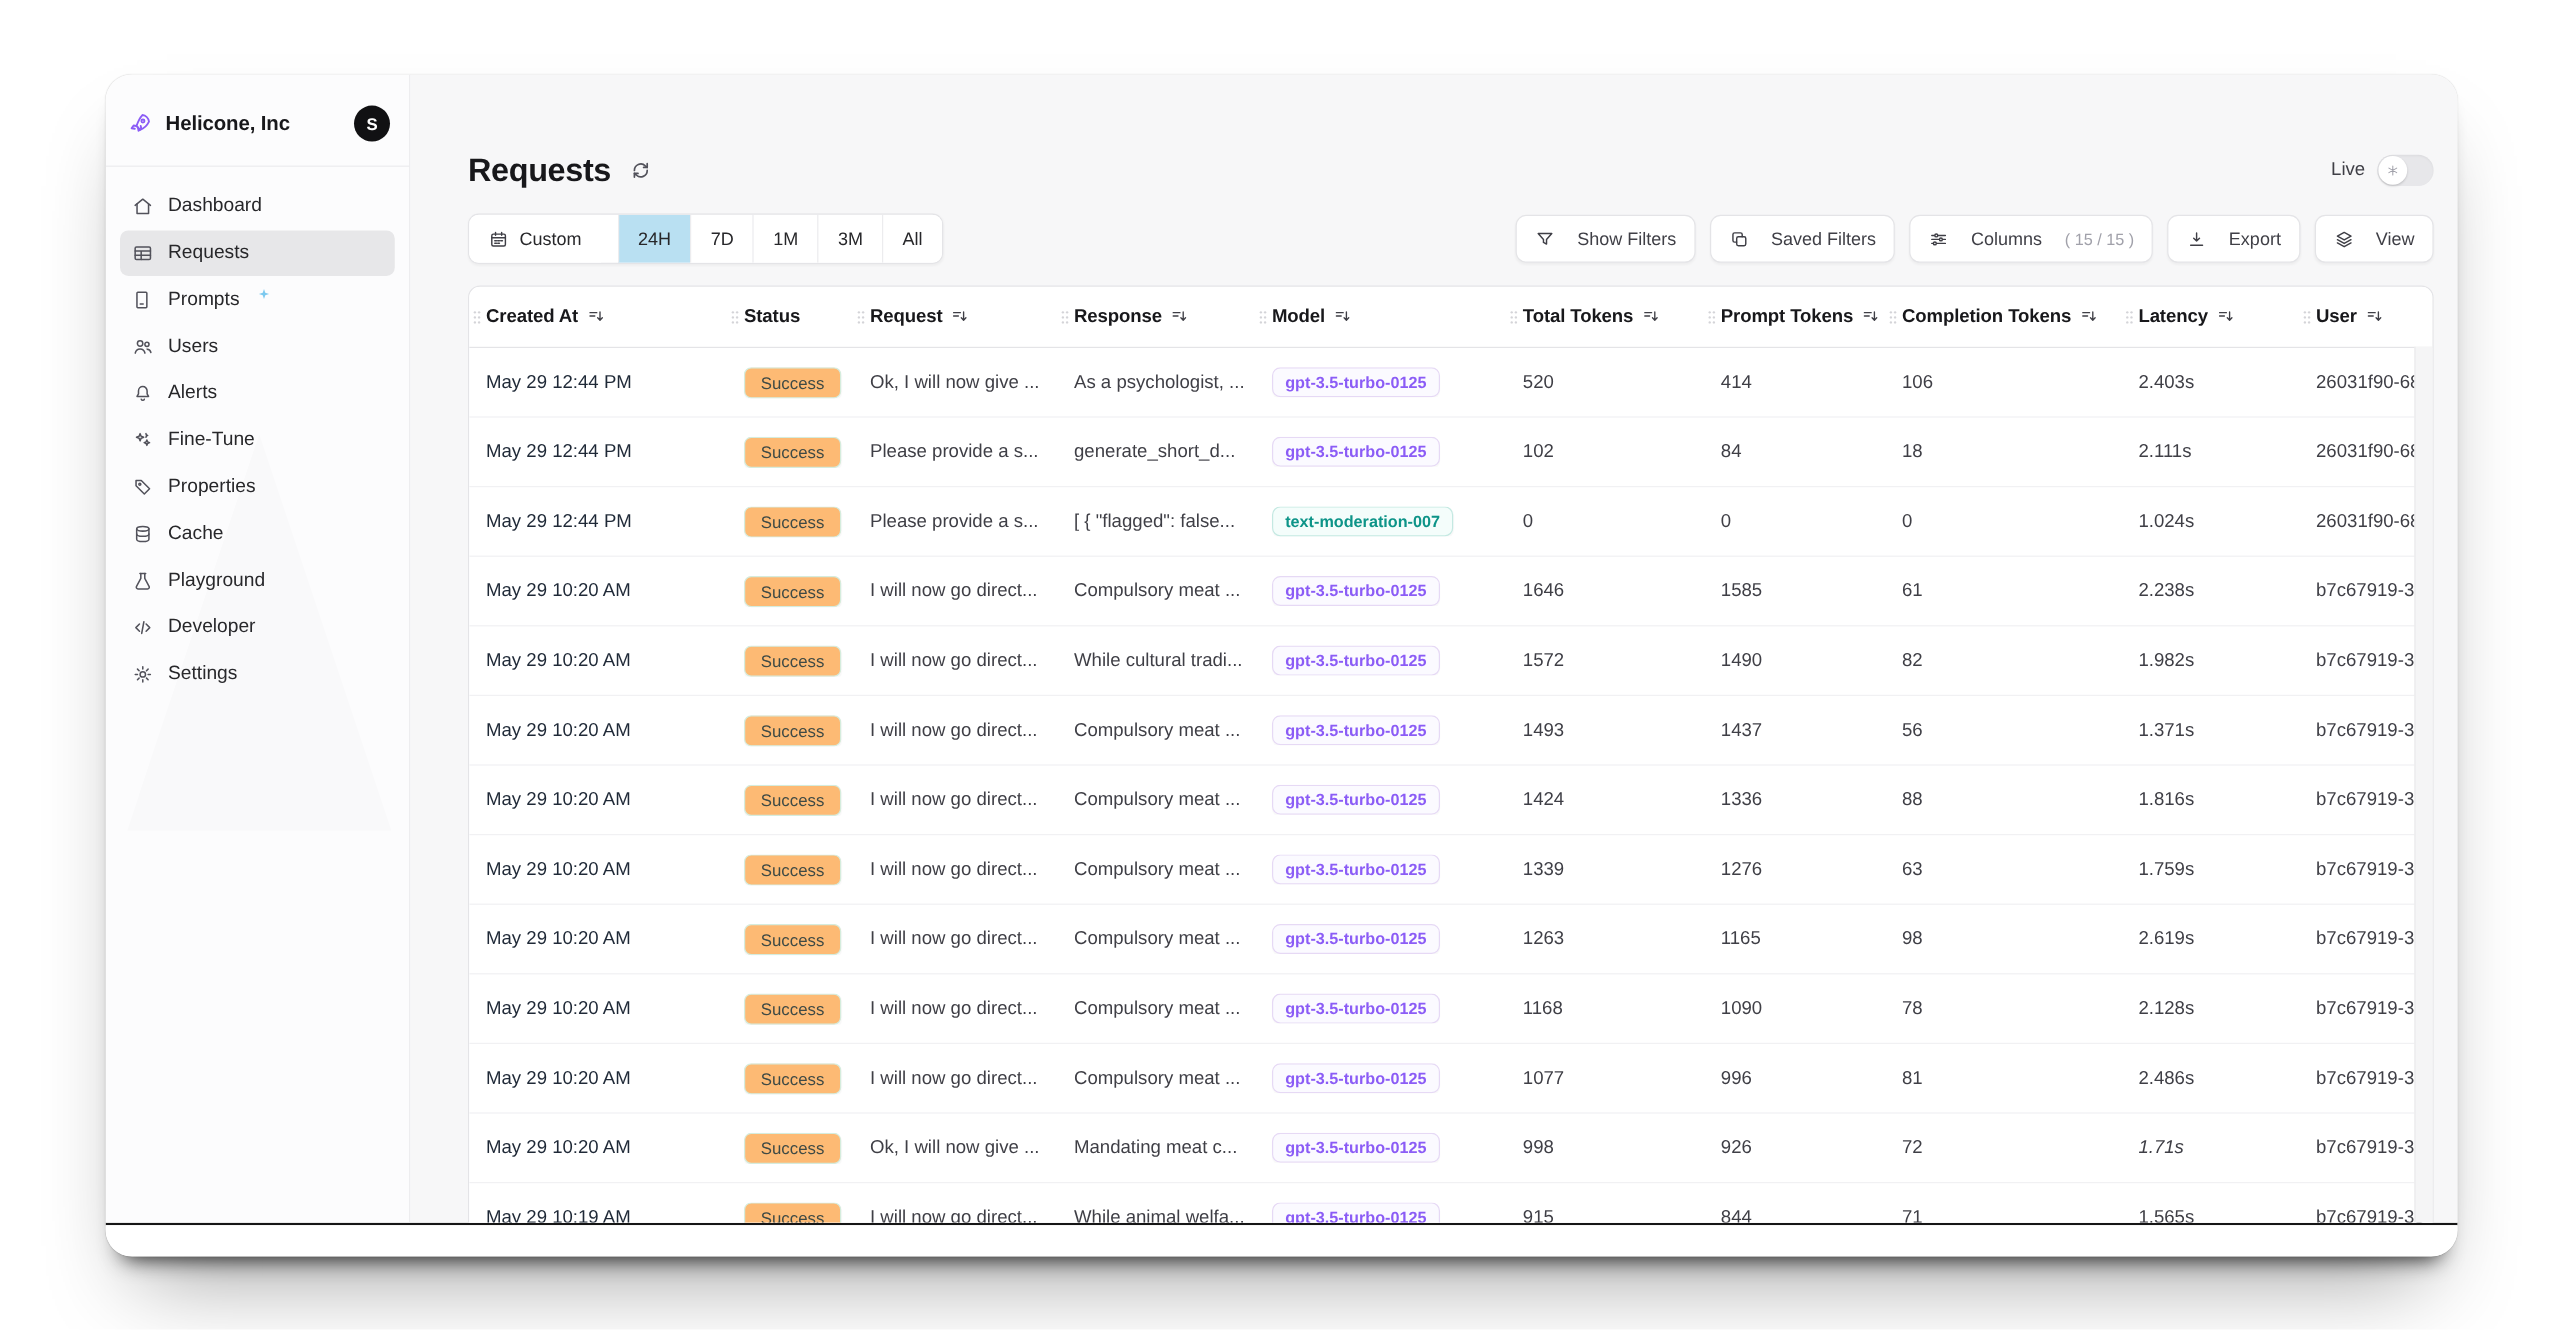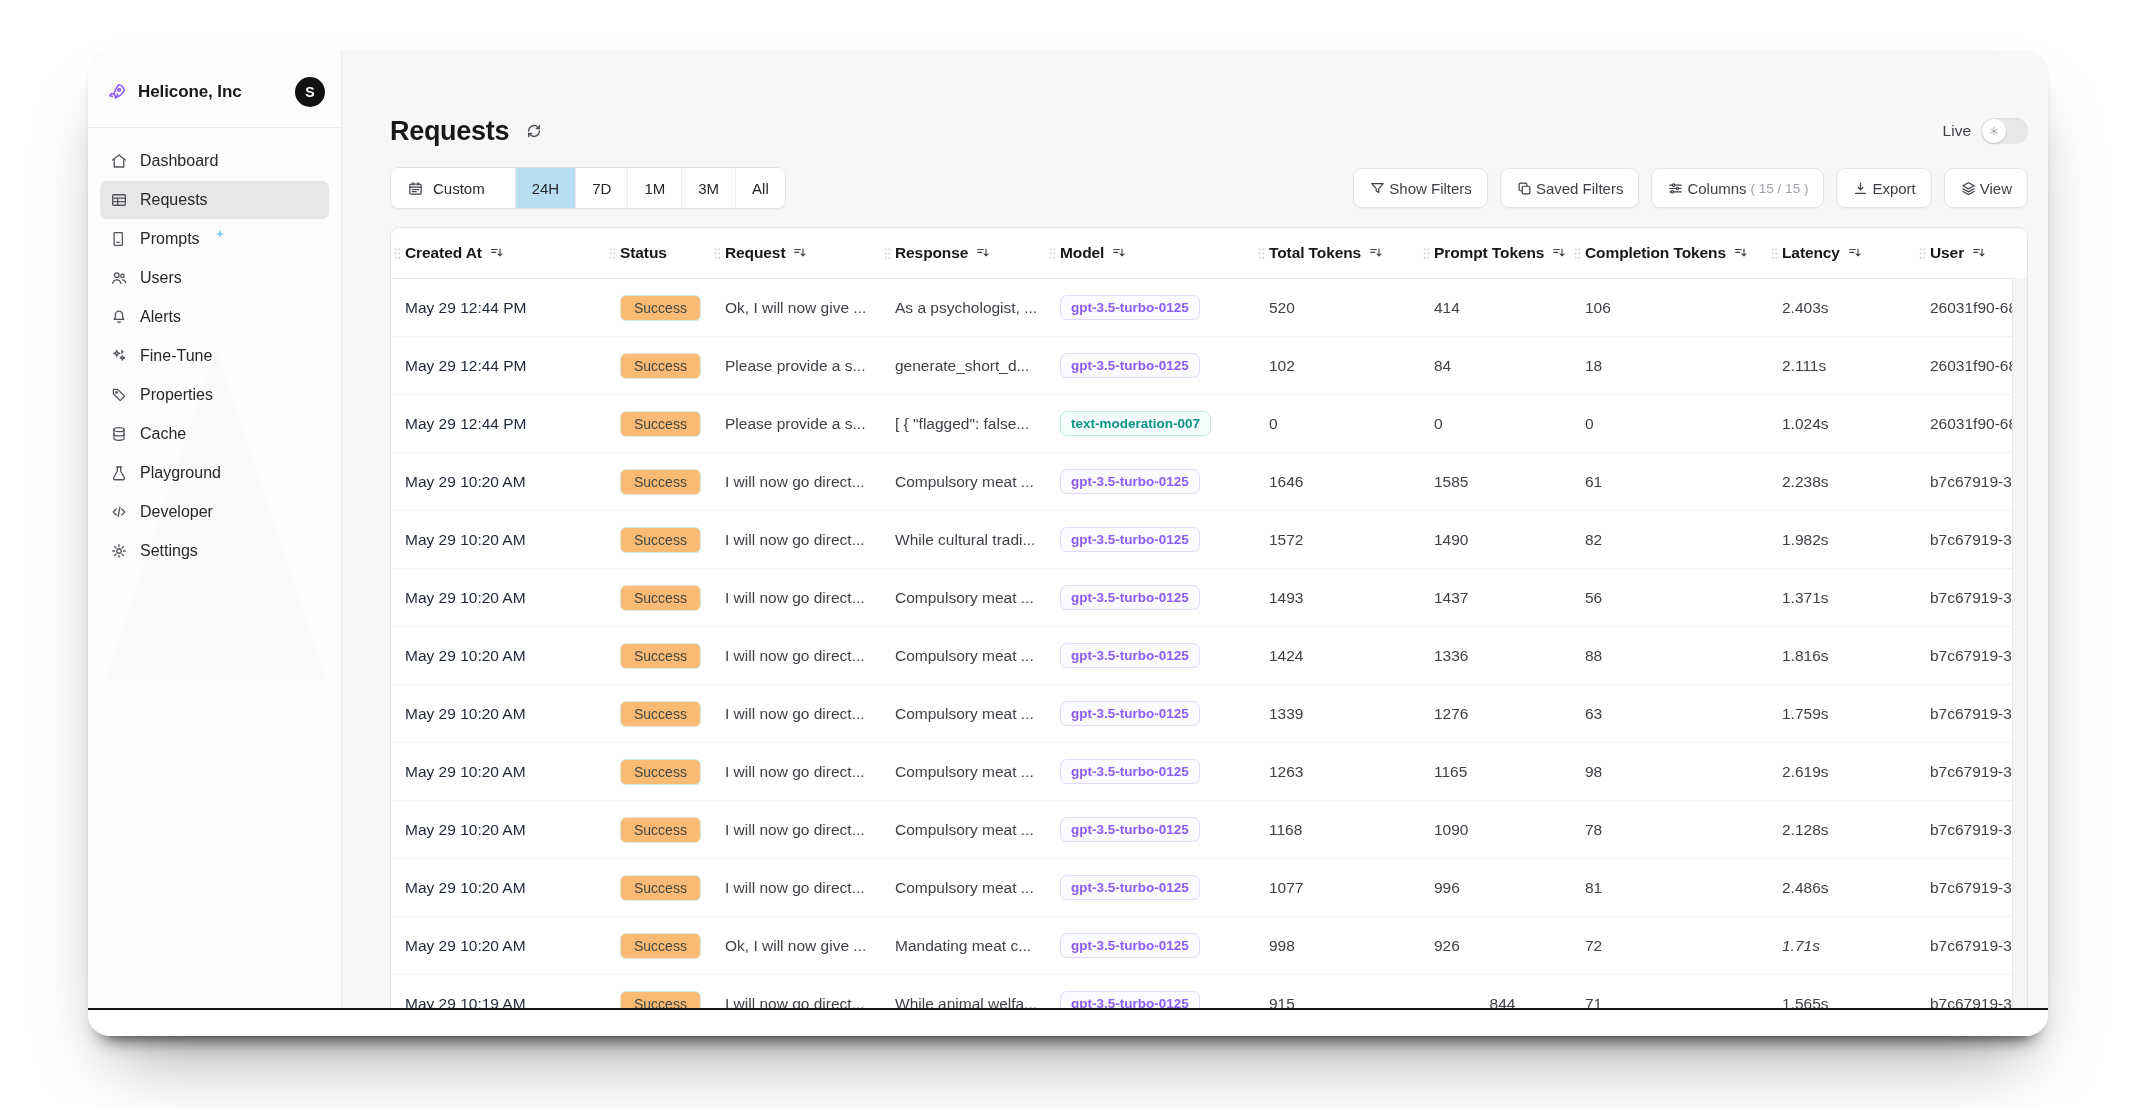--- a/index.html
+++ b/index.html
@@ -1,18 +1,18 @@
 <!DOCTYPE html>
 <html><head>
 <meta charset="utf-8">
 <style>
   html,body{margin:0;padding:0;width:2136px;height:1108px;background:#ffffff;overflow:hidden;
     font-family:"Liberation Sans","DejaVu Sans",sans-serif;-webkit-font-smoothing:antialiased;}
   .stage{position:relative;width:2136px;height:1108px;}
-  .card{position:absolute;left:88px;top:51px;width:1960px;height:985px;background:#fff;border-radius:22px;
+  .card{position:absolute;left:88px;top:62px;width:1960px;height:985px;background:#fff;border-radius:22px;
     box-shadow:0 16px 18px -14px rgba(0,0,0,.82),0 42px 70px -26px rgba(0,0,0,.38),0 0 1px rgba(0,0,0,.12);
     overflow:hidden;display:flex;flex-direction:column;}
   .app-clip{height:957px;display:flex;border-bottom:2px solid #161616;overflow:hidden;}
   .card-bottom{flex:1;background:#fff;}
 
   
   .sidebar{width:253px;min-width:253px;background:#fcfcfd;border-right:1px solid #e9e9eb;position:relative;}
   .side-header{display:flex;align-items:center;gap:10px;padding:26px 16px 20px 18px;border-bottom:1px solid #ececee;}
   .logo-icon{width:22px;height:22px;color:#8b5cf6;flex:0 0 auto;}
   .logo-icon svg{width:22px;height:22px;display:block;}
@@ -49,21 +49,21 @@
   .segmented{display:inline-flex;height:40px;background:#fff;border:1px solid #e4e4e7;border-radius:9px;
     overflow:hidden;box-shadow:0 1px 2px rgba(0,0,0,.04);}
   .segment{display:flex;align-items:center;gap:9px;padding:0 16px;font-size:15px;font-weight:500;color:#27272a;
     border-left:1px solid #ececee;cursor:pointer;background:#fff;}
   .segment:first-child{border-left:none;}
   .segment.selected{background:#b9e0f2;margin-left:14px;}
   .seg-icon{width:17px;height:17px;color:#3f3f46;}
   .seg-icon svg{width:17px;height:17px;display:block;}
 
   .btn-group{display:flex;align-items:center;gap:12px;}
-  .tool-btn{display:flex;align-items:center;gap:3px;height:40px;padding:0 15px;background:#fff;
+  .tool-btn{display:flex;align-items:center;gap:18px;height:40px;padding:0 15px;background:#fff;
     border:1px solid #e4e4e7;border-radius:9px;font-size:15px;font-weight:500;color:#3f3f46;cursor:pointer;
     box-shadow:0 1px 2px rgba(0,0,0,.04);}
   .t-icon{width:17px;height:17px;color:#3f3f46;}
   .t-icon svg{width:17px;height:17px;display:block;}
   .t-count{font-size:13.5px;color:#a1a1aa;font-weight:400;margin-left:1px;white-space:nowrap;}
 
   
   .table-card{margin-top:18px;background:#fff;border:1px solid #e4e4e7;border-radius:10px;position:relative;overflow:hidden;}
   .thead{display:flex;align-items:center;height:50px;border-bottom:1px solid #e4e4e7;background:#fff;}
   .th{display:flex;align-items:center;gap:4px;padding-left:3px;box-sizing:border-box;flex:0 0 auto;overflow:hidden;white-space:nowrap;}
@@ -653,21 +653,21 @@
                 <div class="td c-latency" style="width: 148px; font-style: italic;">1.71s</div>
                 <div class="td c-user" style="width: 132px;">b7c67919-35</div>
               </div>
               <div class="tr">
                 <div class="td c-createded c-created" style="width: 215px;">May 29 10:19 AM</div>
                 <div class="td c-status" style="width: 105px;"><span class="badge">Success</span></div>
                 <div class="td c-request" style="width: 170px;">I will now go direct...</div>
                 <div class="td c-response" style="width: 165px;">While animal welfa...</div>
                 <div class="td c-model" style="width: 209px;"><span class="pill ">gpt-3.5-turbo-0125</span></div>
                 <div class="td c-total" style="width: 165px;">915</div>
-                <div class="td c-prompt" style="width: 151px; text-align: center;">844</div>
+                <div class="td c-prompt" style="width: 151px;">844</div>
                 <div class="td c-completion" style="width: 197px;">71</div>
                 <div class="td c-latency" style="width: 148px;">1.565s</div>
                 <div class="td c-user" style="width: 132px;">b7c67919-35</div>
               </div>
             </div>
           <div class="scroll-gutter"></div>
         </div>
       </section>
 
     </div>

